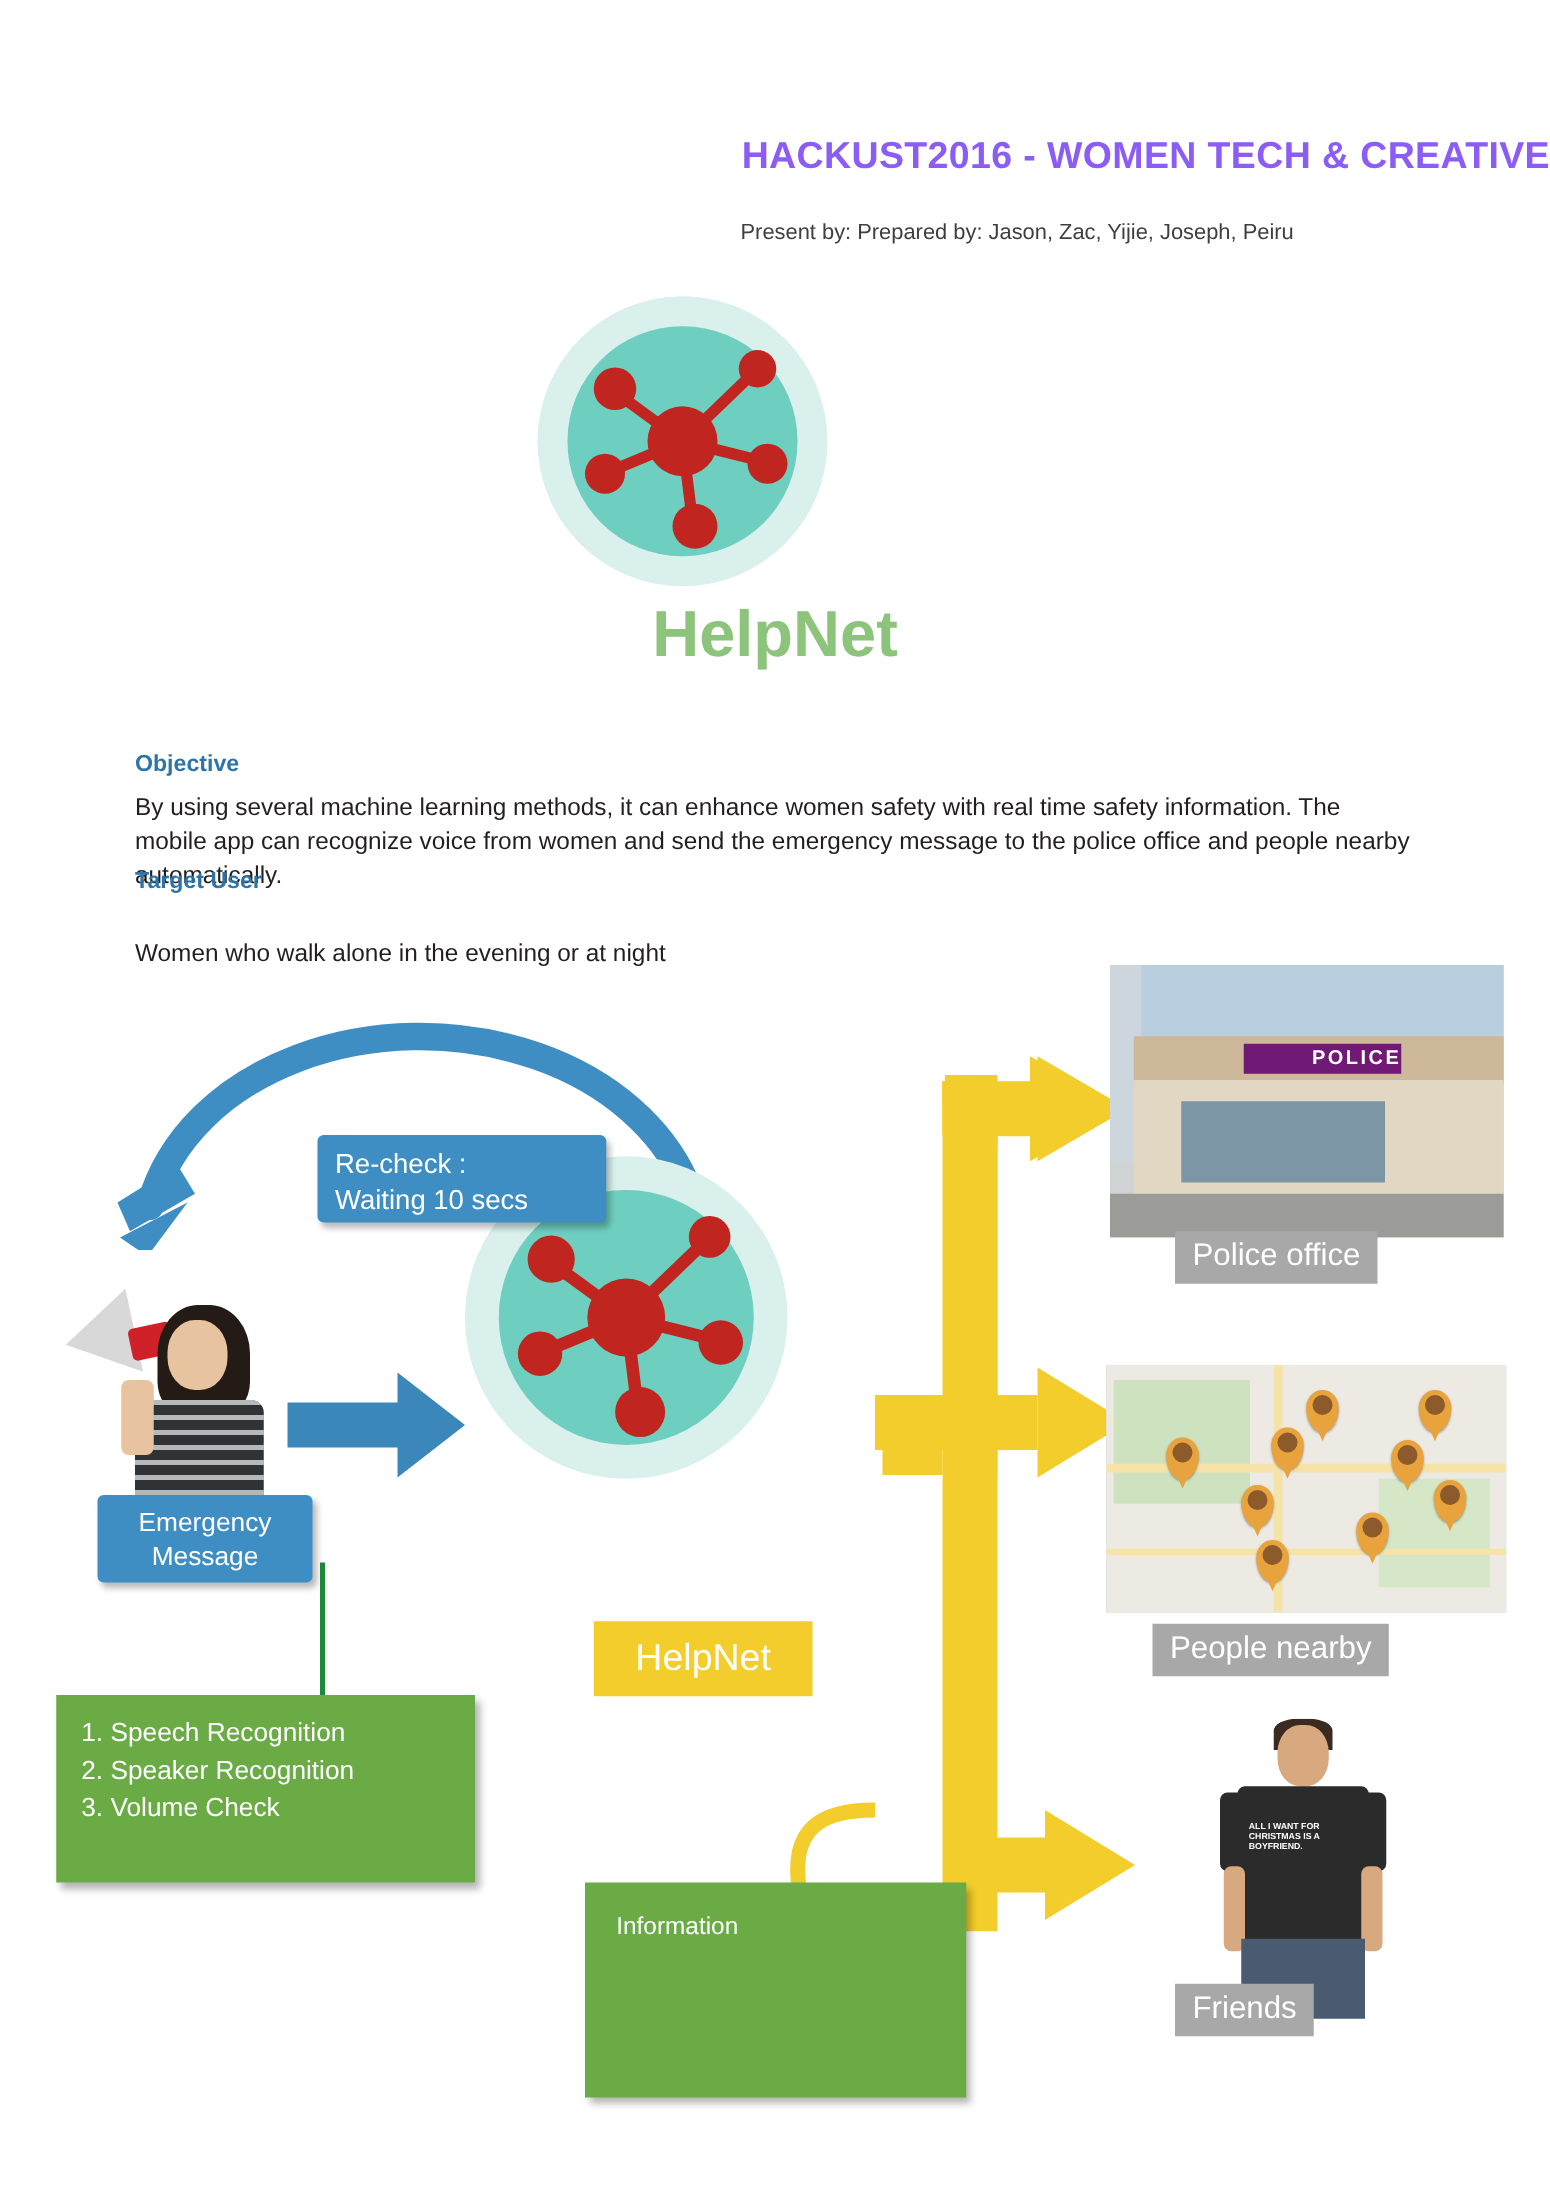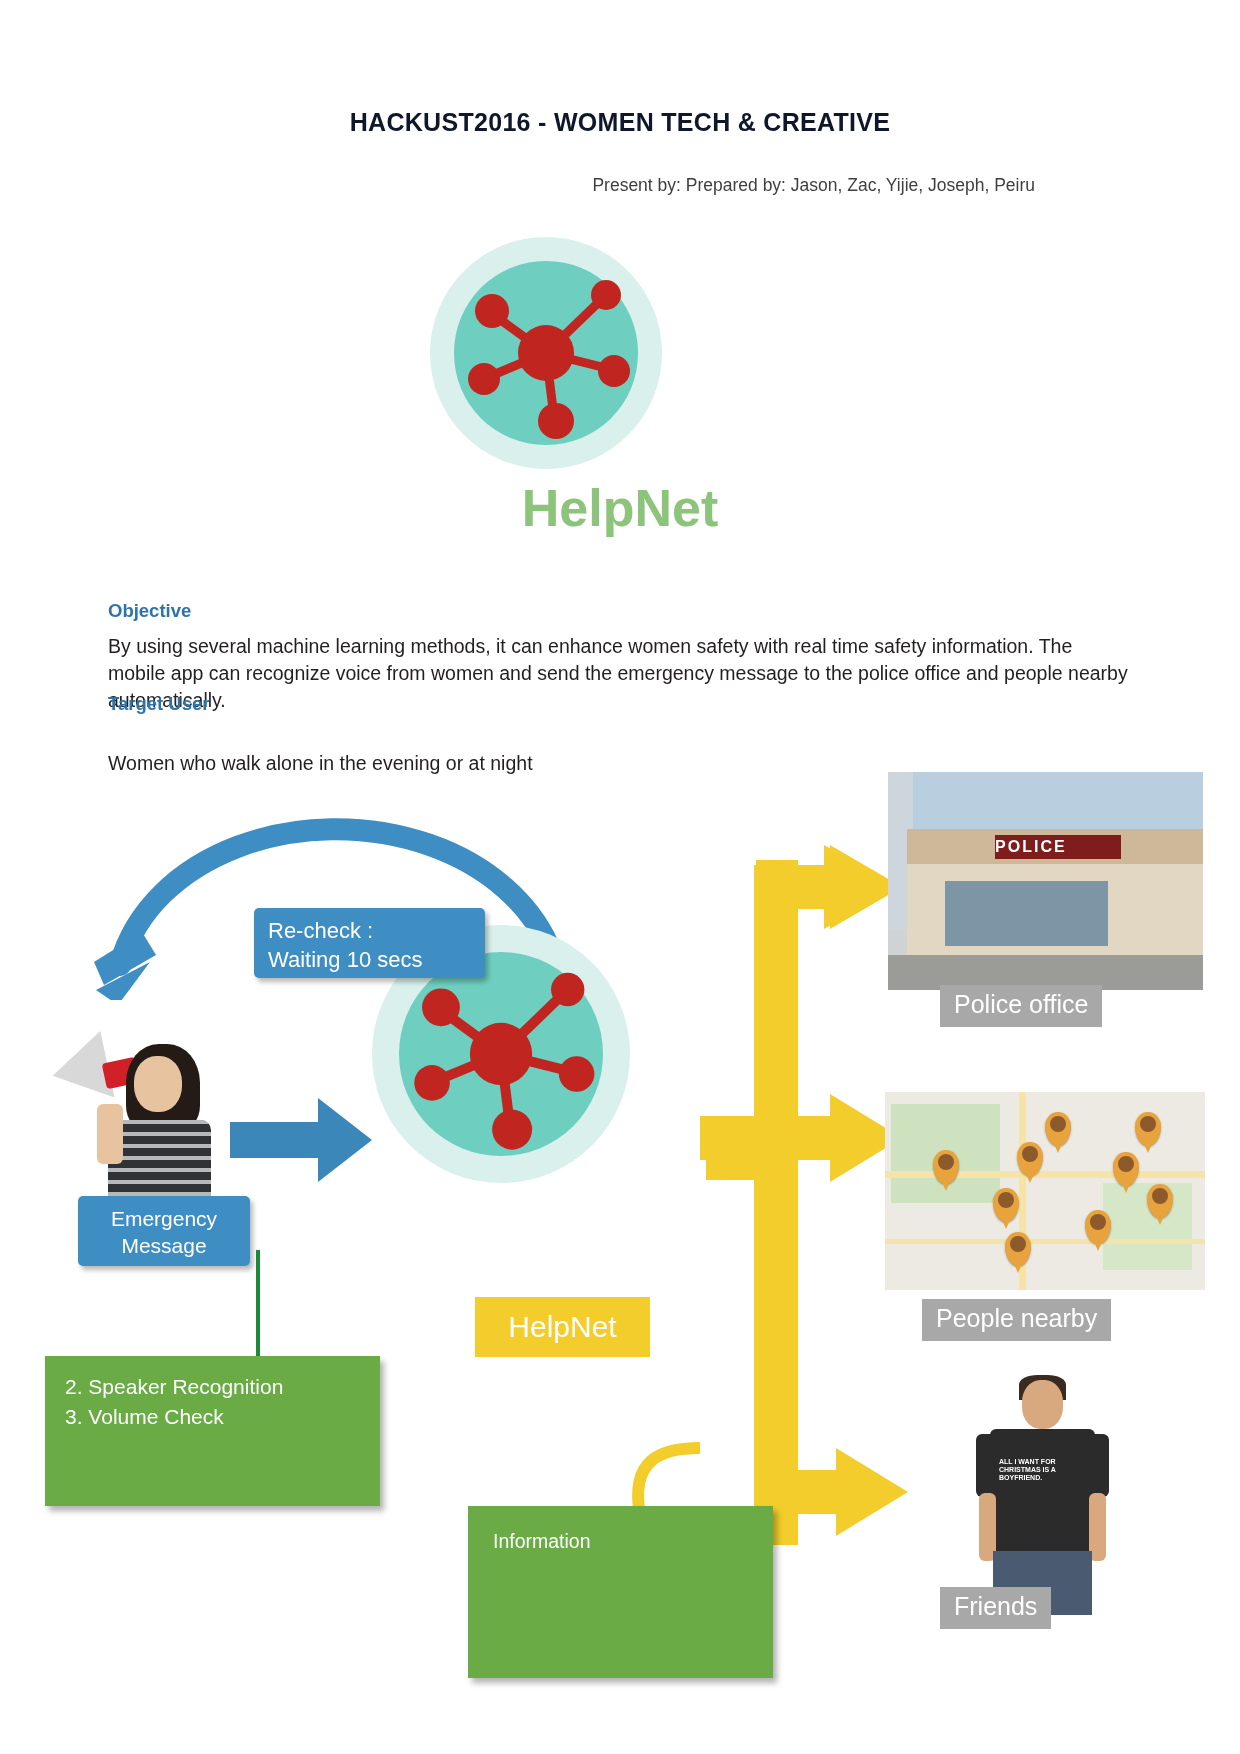--- a/index.html
+++ b/index.html
@@ -15,24 +15,24 @@
     color: #231f20;
     overflow: hidden;
   }
 
   
   .doc-title {
     position: absolute;
     top: 108px;
     left: 0;
     width: 1240px;
-    text-align: center;
-    font-size: 25px;
+    text-align: right;
+    font-size: 30px;
     font-weight: bold;
-    color: #0f172a;
+    color: #8b5cf6;
     letter-spacing: 0.3px;
   }
   .presenter {
     position: absolute;
     top: 175px;
     right: 205px;
     font-size: 17.5px;
     color: #3f3f3f;
     white-space: nowrap;
   }
@@ -205,21 +205,21 @@
     width: 185px;
     height: 200px;
     background: #ffffff;
   }
 
   
   .police-sky { position:absolute; left:0; top:0; width:100%; height:42%; background:#b9cfe0; }
   .police-roof { position:absolute; left:6%; top:26%; width:94%; height:18%; background:#cdb89a; }
   .police-wall { position:absolute; left:6%; top:42%; width:94%; height:42%; background:#e2d7c2; }
   .police-glass { position:absolute; left:18%; top:50%; width:52%; height:30%; background:#7d96a6; }
-  .police-sign { position:absolute; left:34%; top:29%; width:40%; height:11%; background:#7f1d1d; color:#fff; font-size:16px; font-weight:bold; text-align:left; line-height:24px; letter-spacing:2px; }
+  .police-sign { position:absolute; left:34%; top:29%; width:40%; height:11%; background:#701a75; color:#fff; font-size:16px; font-weight:bold; text-align:right; line-height:24px; letter-spacing:2px; }
   .police-ground { position:absolute; left:0; bottom:0; width:100%; height:16%; background:#9b9b97; }
   .police-left { position:absolute; left:0; top:0; width:8%; height:72%; background:#cdd6dc; }
 
   .map-bg { position:absolute; inset:0; background:#eceae2; }
   .map-green { position:absolute; left:2%; top:6%; width:34%; height:50%; background:#cfe2c0; }
   .map-green2 { position:absolute; right:4%; top:46%; width:28%; height:44%; background:#d6e7c8; }
   .map-road { position:absolute; background:#f6e3a8; }
   .pin {
     position:absolute; width:26px; height:34px; background:#e8a33d;
     border-radius:50% 50% 50% 50% / 42% 42% 58% 58%;
@@ -365,20 +365,21 @@
   <div>Re-check :</div>
   <div>Waiting 10 secs</div>
 </div>
 
 <div class="box box-blue emergency">
   <div>Emergency</div>
   <div>Message</div>
 </div>
 
 <div class="box box-green algorithm">
+  <div>1. Speech Recognition</div>
   <div>2. Speaker Recognition</div>
   <div>3. Volume Check</div>
 </div>
 
 <div class="box box-green information">
   <div>Information</div>
 </div>
 
 <div class="photo photo-police">
   <div class="police-sky"></div>

